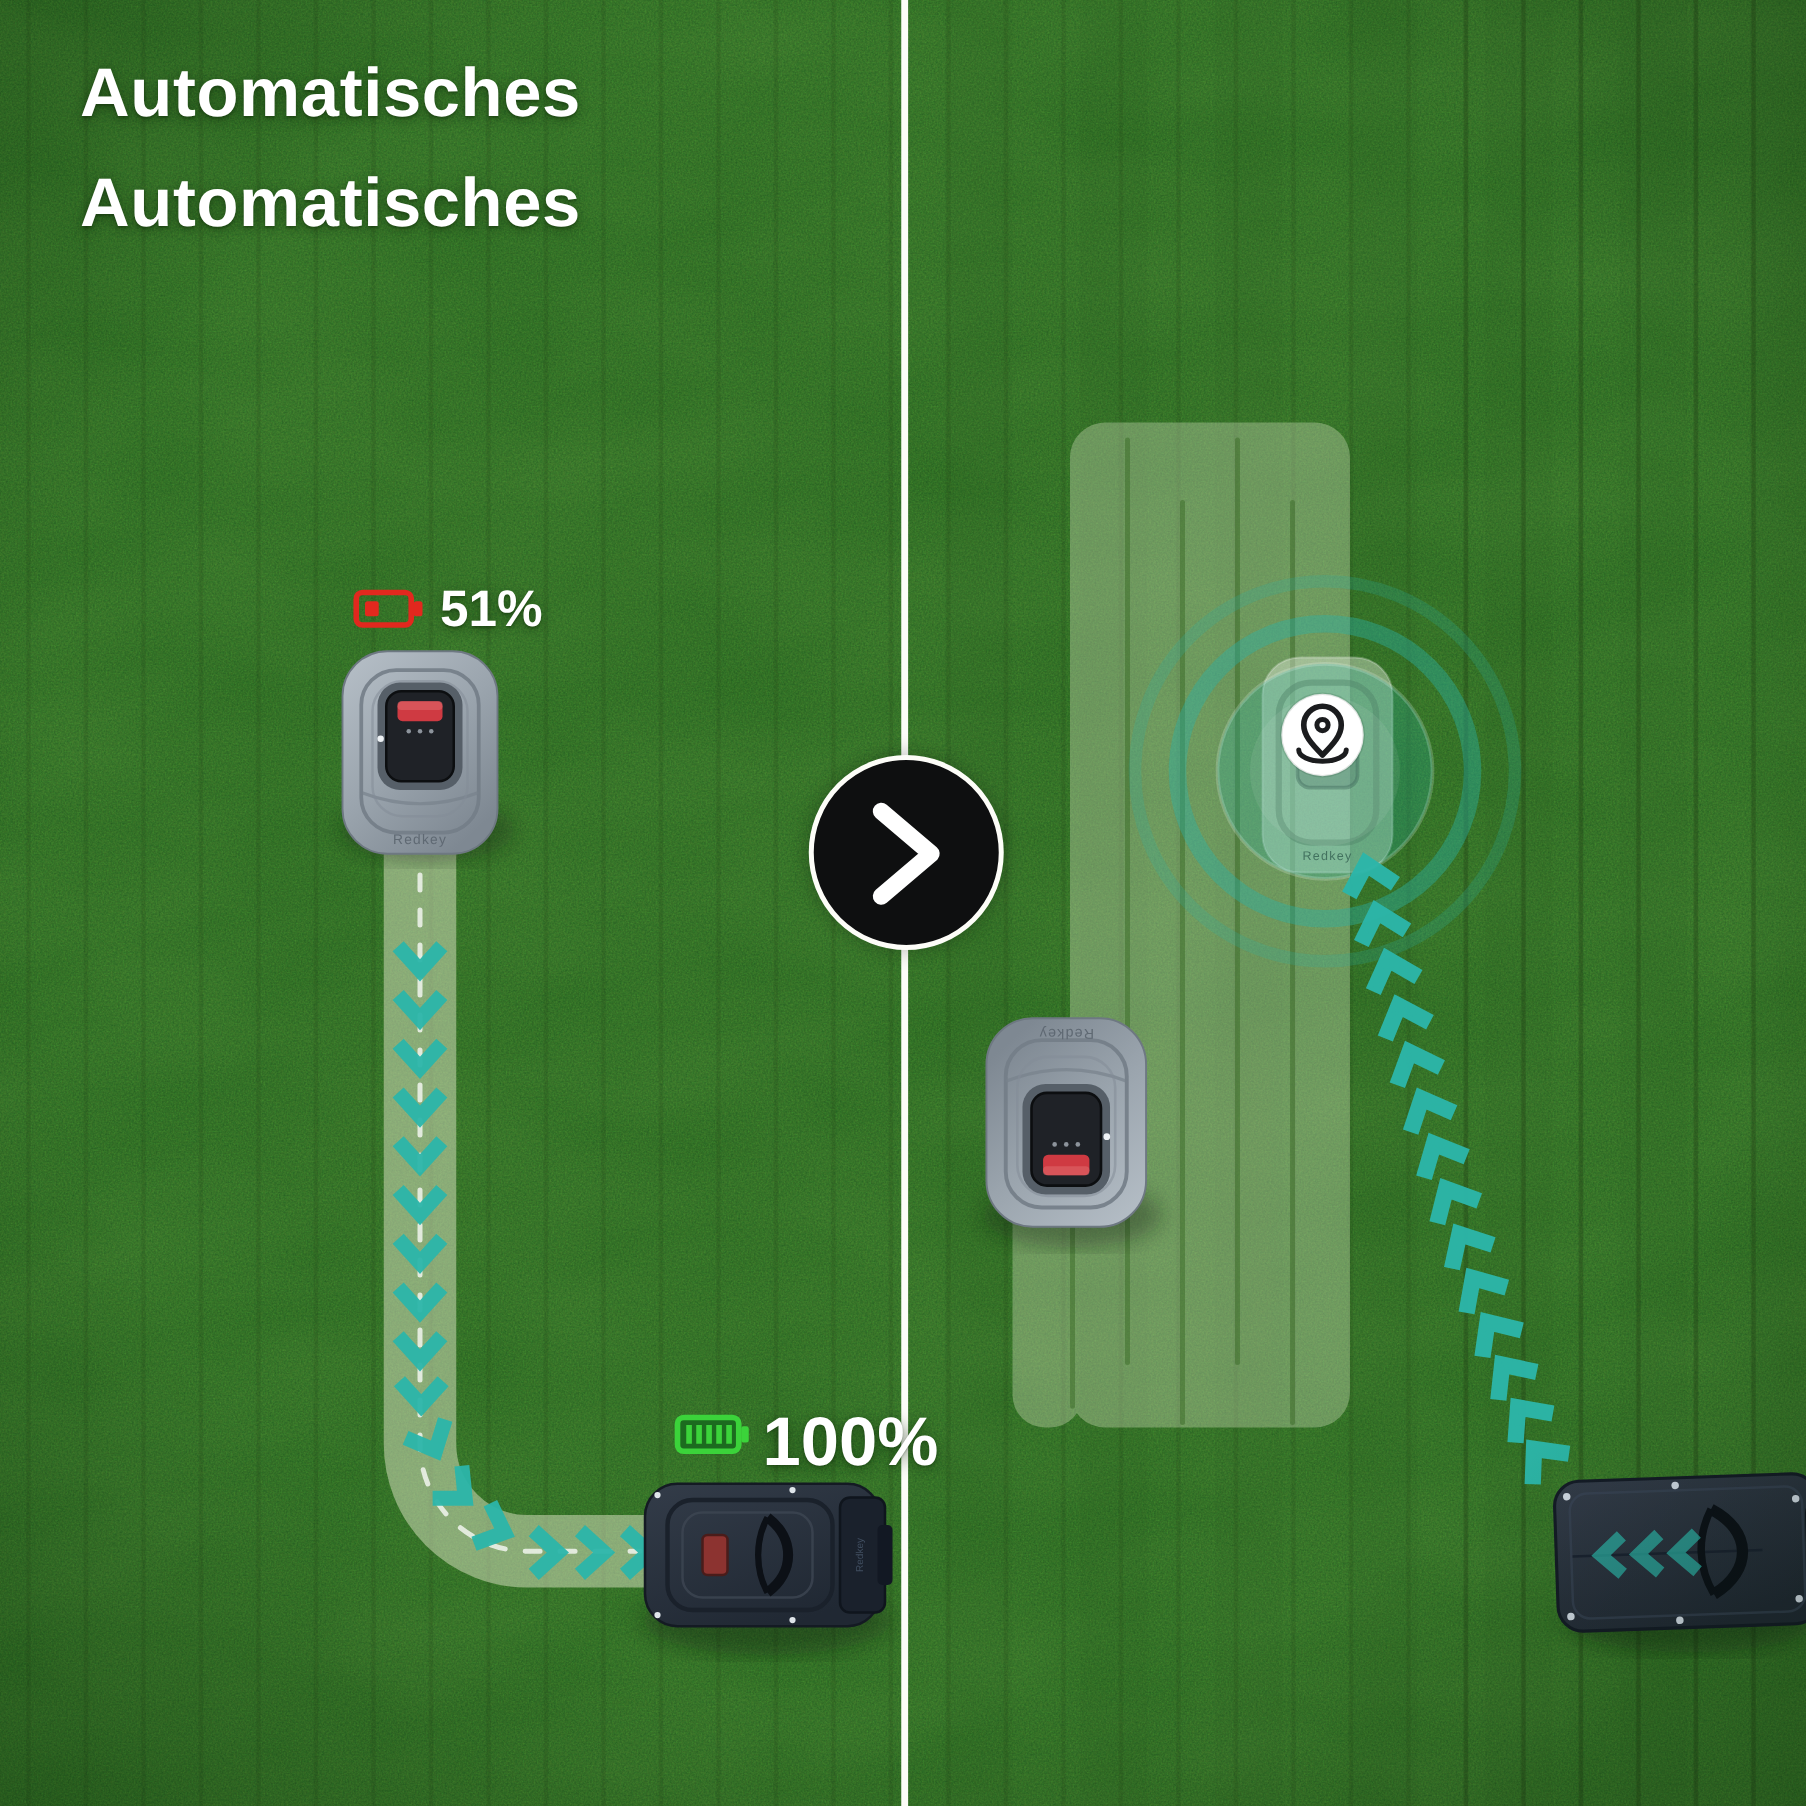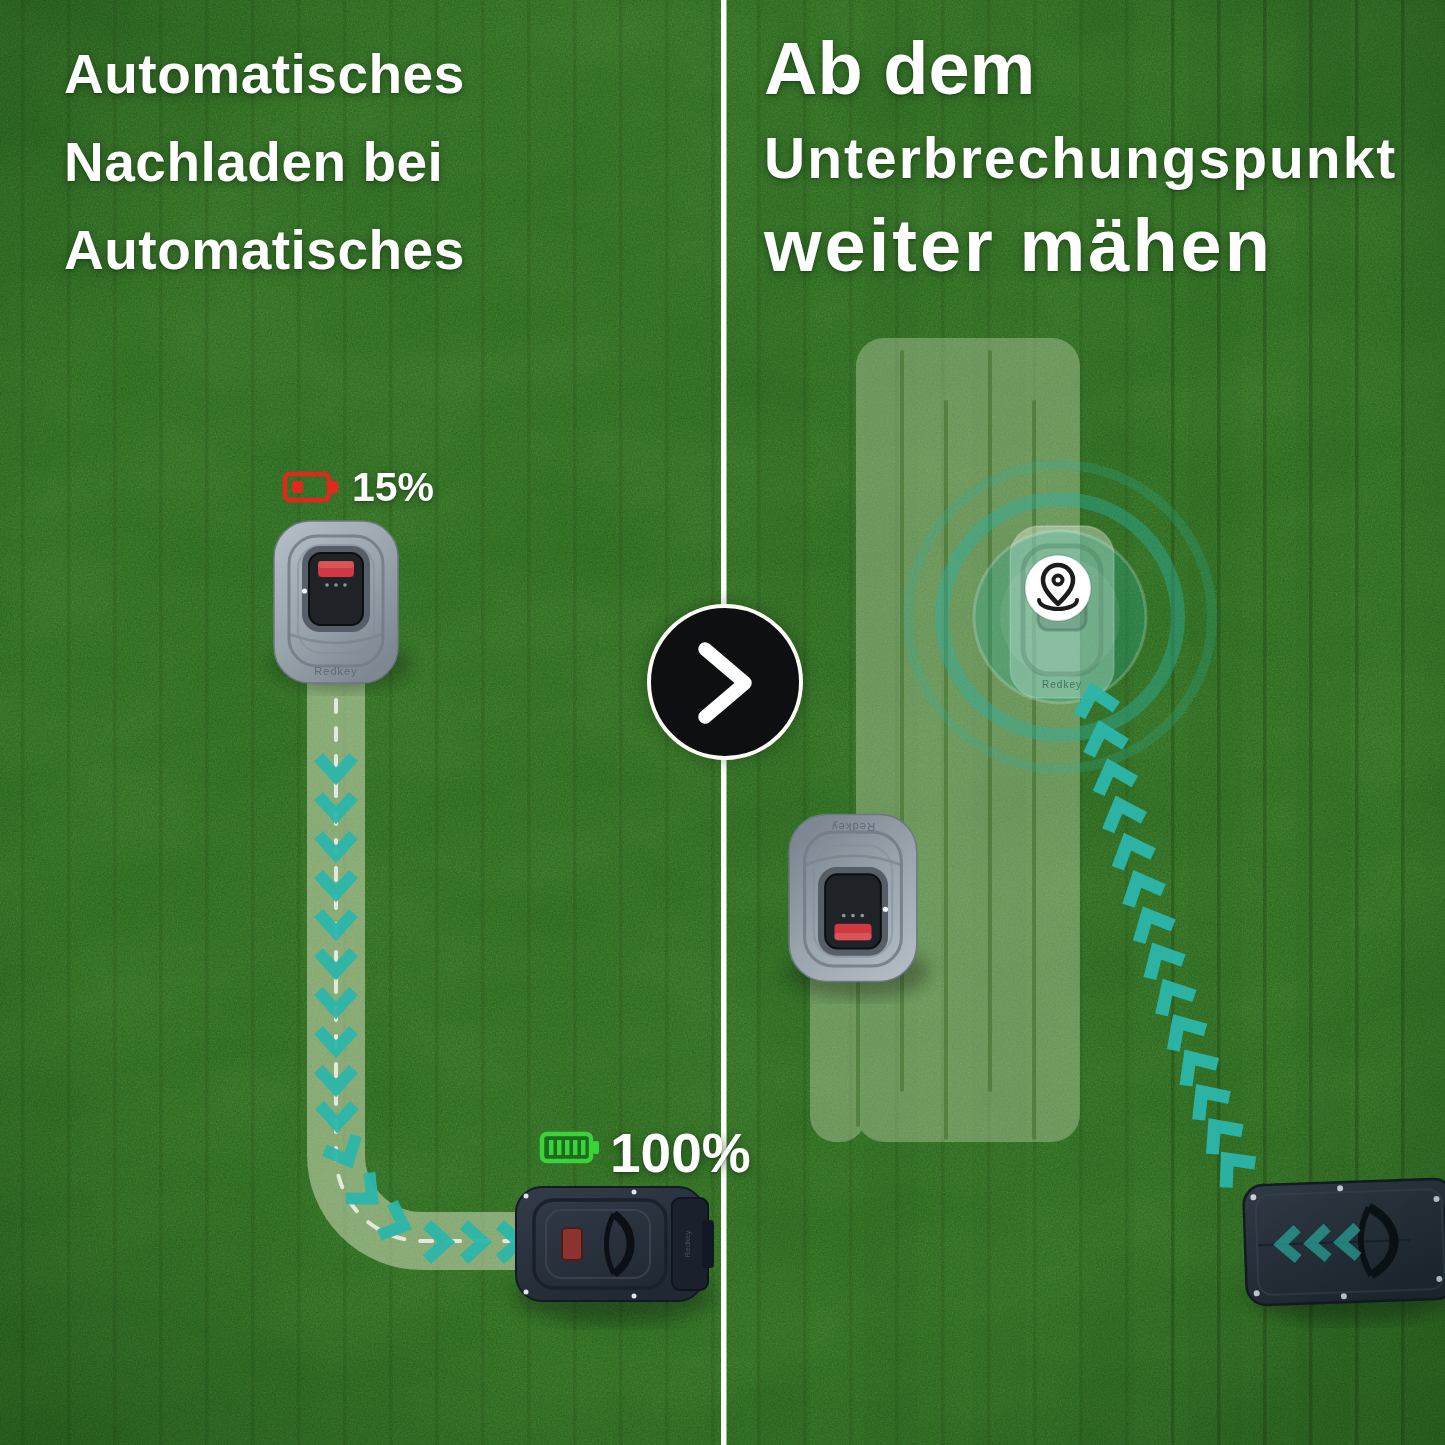--- a/index.html
+++ b/index.html
@@ -250,26 +250,20 @@
   <rect x="721" y="0" width="5.5" height="1445" fill="#fcfdf8"></rect>
   <g transform="translate(725,682)">
     <circle r="79" fill="rgba(0,0,0,0.25)" filter="url(#soft)"></circle>
     <circle r="76" stroke="#fdfdf8" stroke-width="4" fill="#0e0f10"></circle>
     <path d="M -20 -33 L 20 1 L -20 35" fill="none" stroke="#ffffff" stroke-width="13.5" stroke-linecap="round" stroke-linejoin="round"></path>
   </g>
 </svg>
 
 <div id="title-left" class="overlay-text">
   <div class="t">Automatisches</div>
-  <div class="t">Nachladen bei</div>
   <div class="t">Automatisches</div>
 </div>
 
-<div id="title-right" class="overlay-text">
-  <div class="t1">Ab dem</div>
-  <div class="t2">Unterbrechungspunkt</div>
-  <div class="t3">weiter mähen</div>
+
+<div id="pct-low" class="overlay-text pct">51%</div>
+<div id="pct-full" class="overlay-text pct">100%</div>
+
 </div>
 
-<div id="pct-low" class="overlay-text pct">15%</div>
-<div id="pct-full" class="overlay-text pct">100%</div>
-
-</div>
-
 </body></html>

